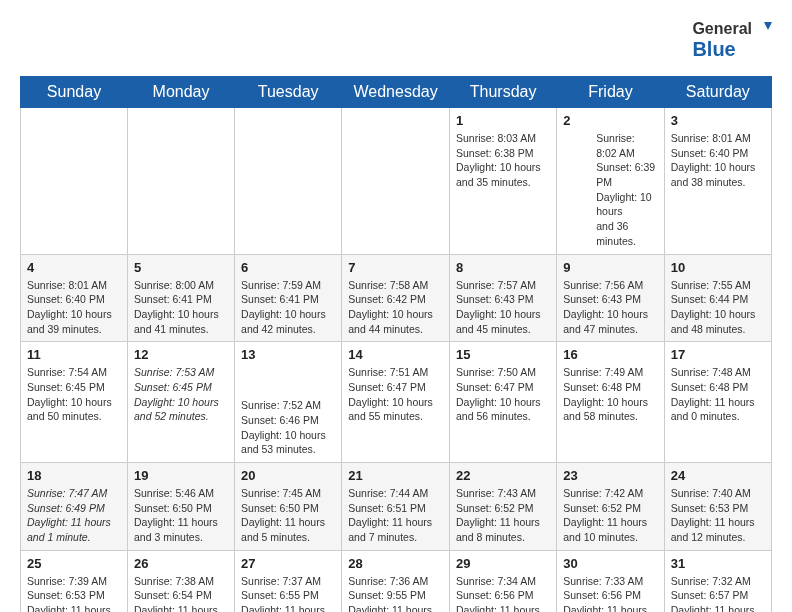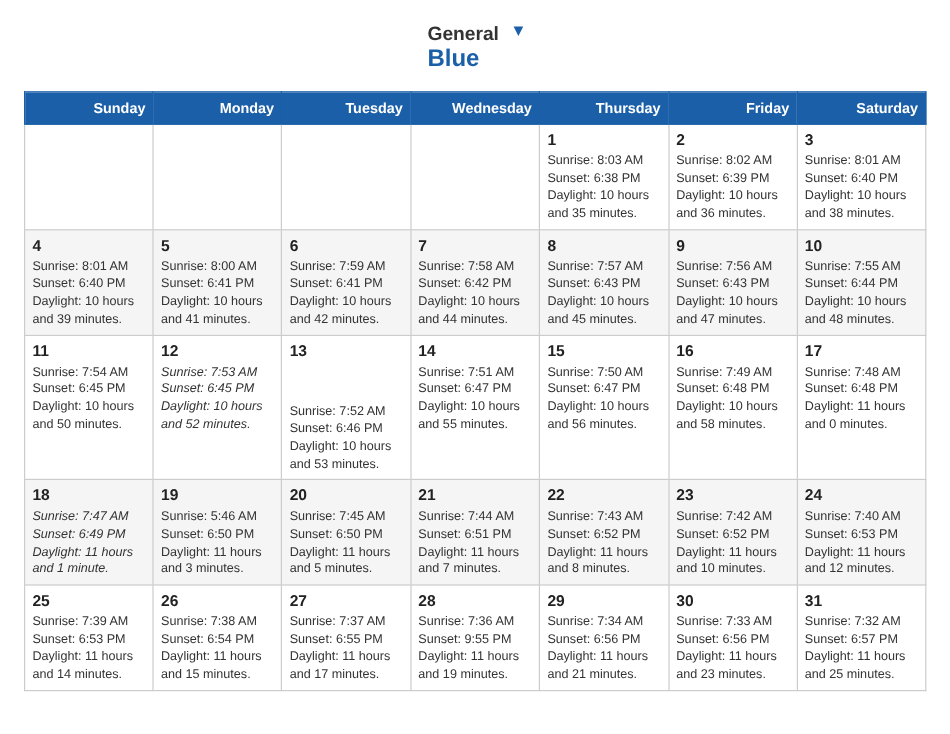--- a/index.html
+++ b/index.html
@@ -5,21 +5,21 @@
     * { box-sizing: border-box; margin: 0; padding: 0; }
     body {
       font-family: Arial, sans-serif;
       background: #fff;
       width: 792px;
       min-height: 612px;
       padding: 20px;
     }
     .header-area {
       display: flex;
-      justify-content: center;
+      justify-content: flex-end;
       align-items: flex-start;
       margin-bottom: 16px;
     }
     .logo {
       display: flex;
       align-items: center;
       gap: 4px;
     }
     .title-area {
       text-align: right;
@@ -34,24 +34,24 @@
       color: #444;
     }
     .calendar-table {
       width: 100%;
       border-collapse: collapse;
       font-size: 11px;
     }
     .calendar-table th {
       background-color: #1a5fa8;
       color: #fff;
-      text-align: right;
+      text-align: center;
       padding: 6px 6px;
-      font-size: 12px;
-      font-weight: bold;
+      font-size: 16px;
+      font-weight: normal;
       border: 1px solid #1a5fa8;
     }
     .calendar-table td {
       vertical-align: top;
       padding: 5px 6px;
       border: 1px solid #ccc;
       min-height: 90px;
       width: 108px;
       background: #fff;
     }
@@ -115,21 +115,21 @@
         <td class="empty-cell"></td>
         <td>
           <span class="day-number">1</span>
           <div class="day-info" style="white-space: pre-line;">Sunrise: 8:03 AM
 Sunset: 6:38 PM
 Daylight: 10 hours
 and 35 minutes.</div>
         </td>
         <td>
           <span class="day-number">2</span>
-          <div class="day-info" style="white-space: pre-line;">Sunrise: 8:02 AM
+          <div class="day-info" style="white-space: pre-line; margin-left: 33px;">Sunrise: 8:02 AM
 Sunset: 6:39 PM
 Daylight: 10 hours
 and 36 minutes.</div>
         </td>
         <td>
           <span class="day-number">3</span>
           <div class="day-info" style="white-space: pre-line;">Sunrise: 8:01 AM
 Sunset: 6:40 PM
 Daylight: 10 hours
 and 38 minutes.</div>

